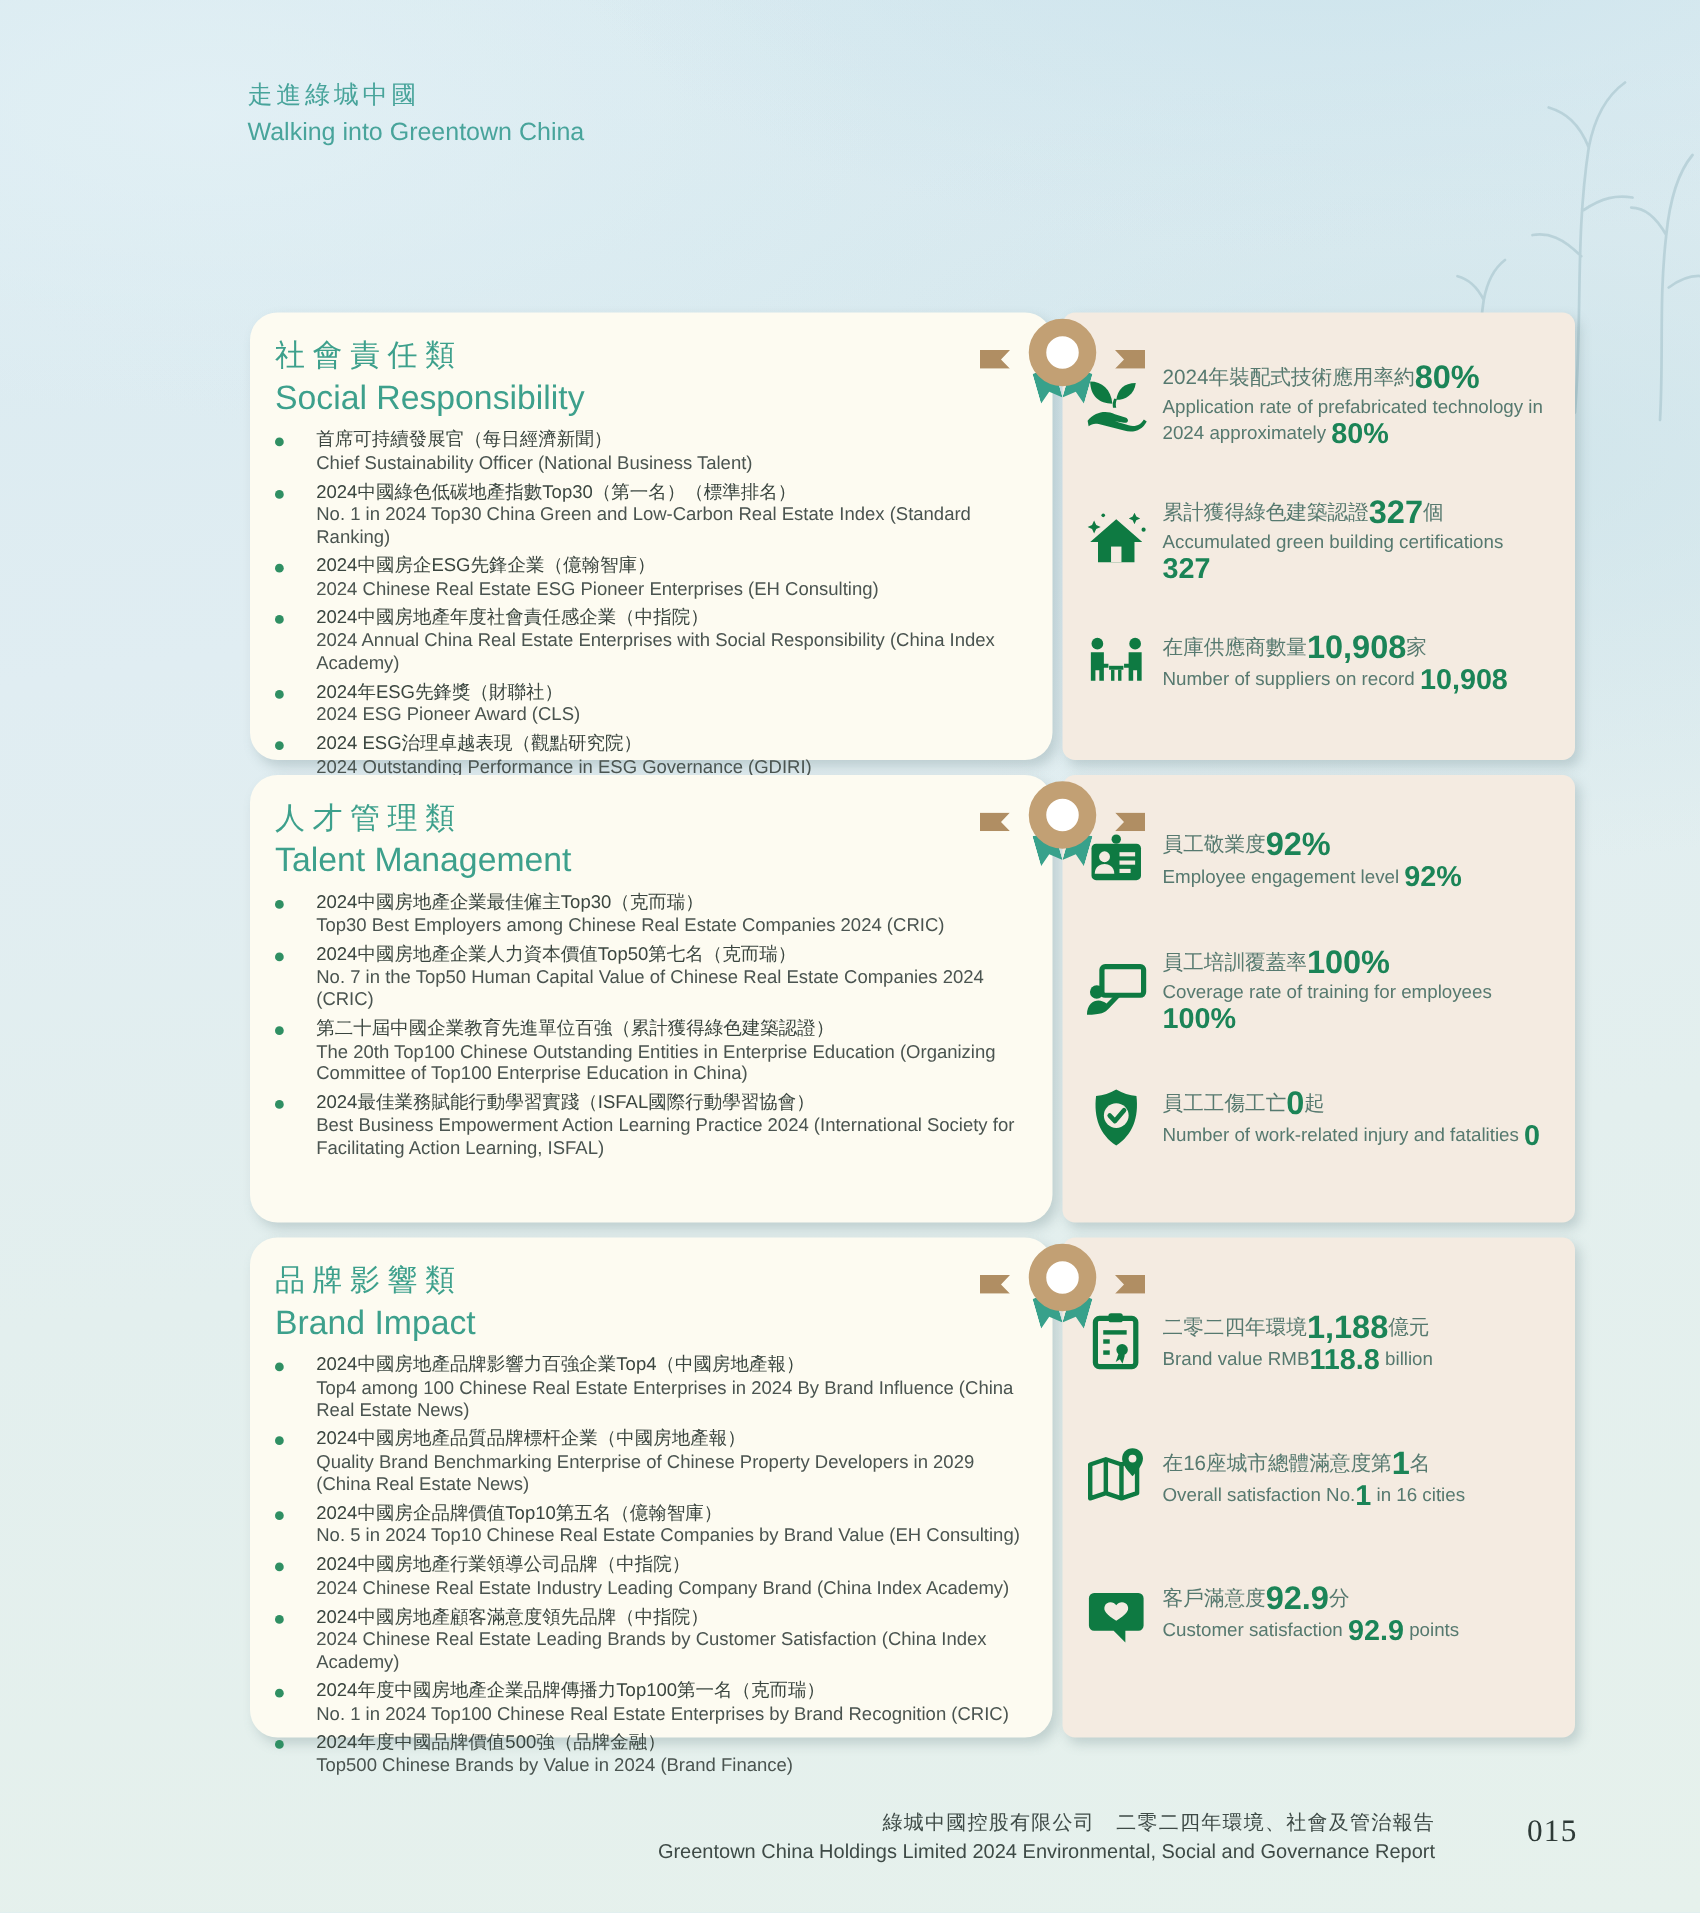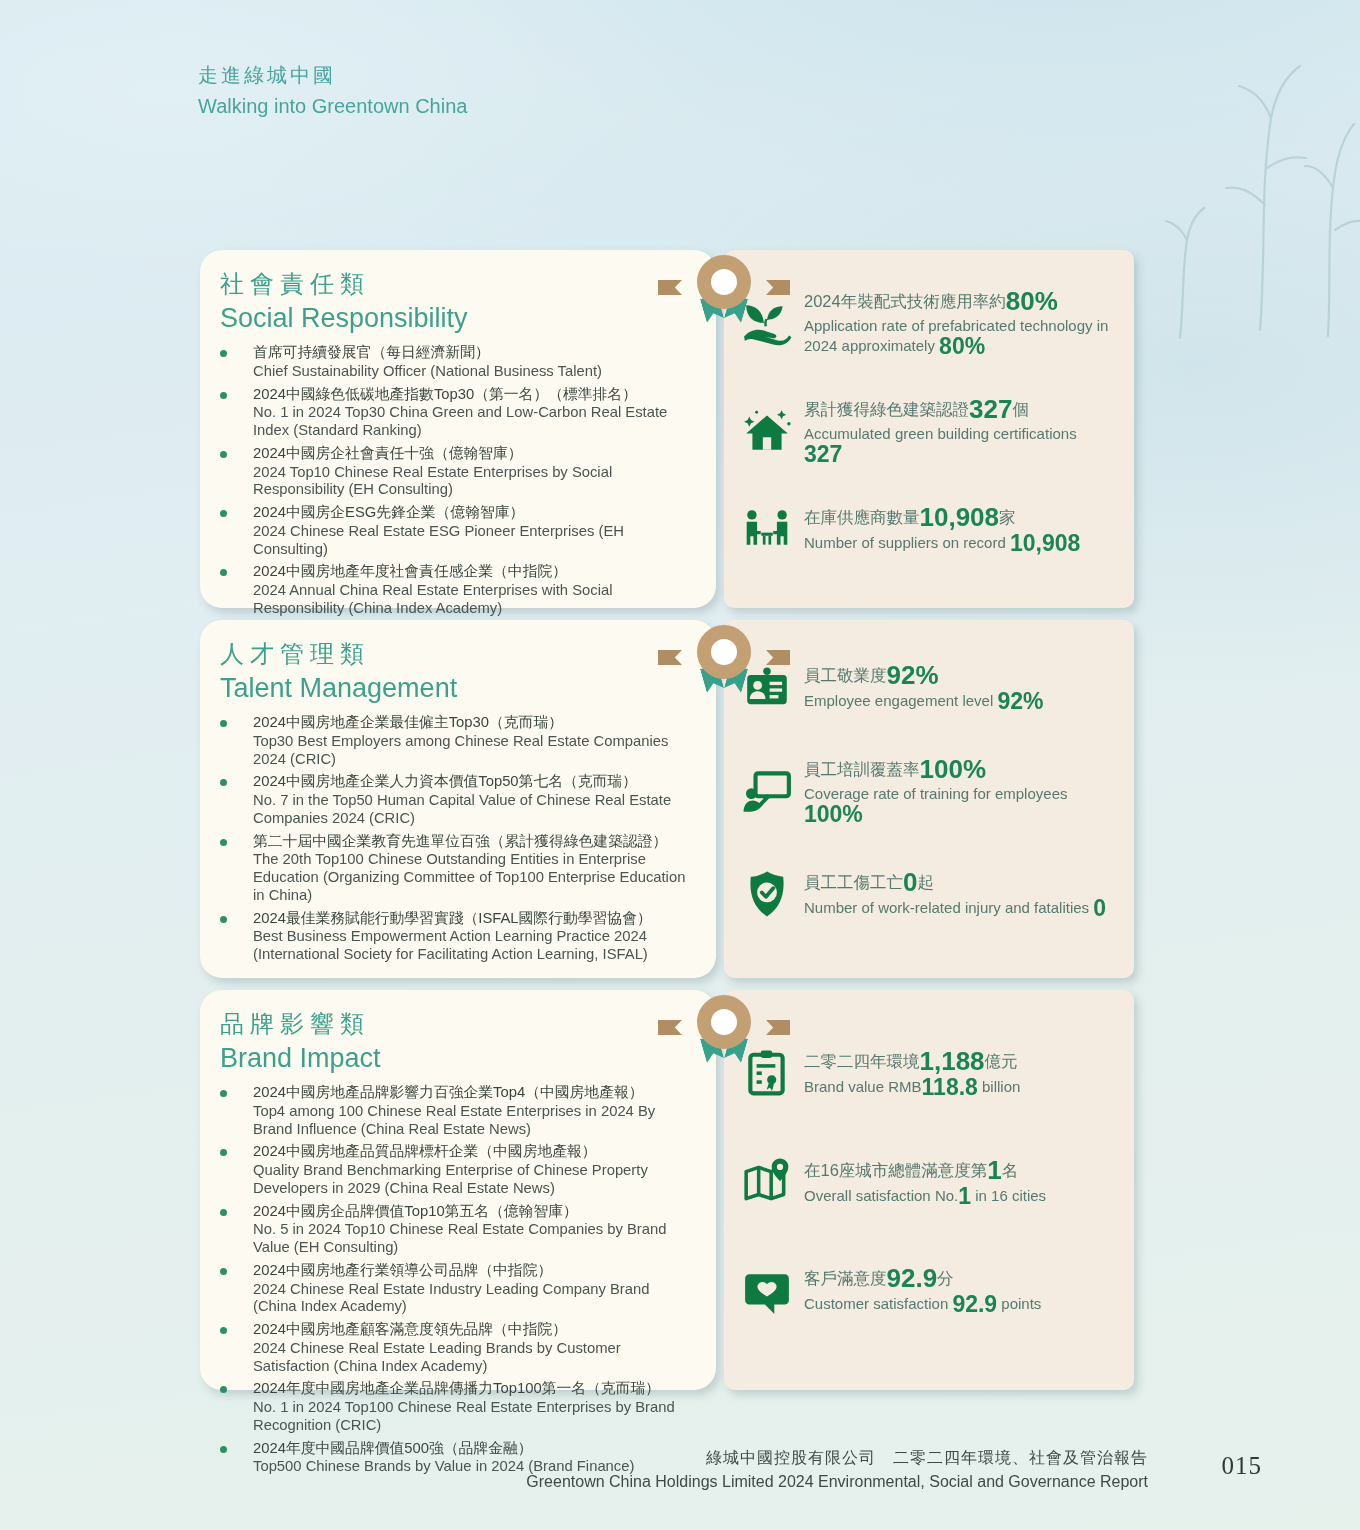--- a/index.html
+++ b/index.html
@@ -37,21 +37,21 @@
   
   .page-header{position:absolute;left:198px;top:62px;color:var(--header-teal);}
   .page-header .zh{font-size:20px;letter-spacing:3px;}
   .page-header .en{font-size:20px;margin-top:6px;text-align:right;}
   
   .row{position:absolute;left:200px;width:1060px;display:flex;gap:8px;}
   .row1{top:250px;height:358px;}
   .row2{top:620px;height:358px;}
   .row3{top:990px;height:400px;}
   .card{
-    width:516px;height:100%;background:var(--card-bg);border-radius:22px;
+    width:642px;height:100%;background:var(--card-bg);border-radius:22px;
     padding:14px 26px 12px 20px;box-shadow:4px 5px 9px rgba(110,135,140,.30);
   }
   .card .t-zh{color:var(--teal-title);font-size:24px;letter-spacing:6px;font-weight:400;margin-top:4px;}
   .card .t-en{color:var(--teal-title);font-size:27px;font-weight:400;margin:3px 0 10px;}
   ul.awards{list-style:none;}
   li.award{display:flex;gap:26px;margin-bottom:5px;}
   .dot{flex:0 0 7px;width:7px;height:7px;border-radius:50%;background:#2f8f63;margin-top:6px;}
   .award-zh{font-size:14.8px;line-height:1.2;color:var(--bullet-zh);}
   .award-en{font-size:14.8px;line-height:1.2;color:var(--bullet-en);margin-top:1px;}
   
@@ -117,27 +117,20 @@
   </li>
 
   <li class="award">
     <span class="dot"></span>
     <div class="award-text">
       <div class="award-zh">2024中國綠色低碳地產指數Top30（第一名）（標準排名）</div>
       <div class="award-en">No. 1 in 2024 Top30 China Green and Low-Carbon Real Estate Index (Standard Ranking)</div>
     </div>
   </li>
 
-  <li class="award">
-    <span class="dot"></span>
-    <div class="award-text">
-      <div class="award-zh">2024中國房企社會責任十強（億翰智庫）</div>
-      <div class="award-en">2024 Top10 Chinese Real Estate Enterprises by Social Responsibility (EH Consulting)</div>
-    </div>
-  </li>
 
   <li class="award">
     <span class="dot"></span>
     <div class="award-text">
       <div class="award-zh">2024中國房企ESG先鋒企業（億翰智庫）</div>
       <div class="award-en">2024 Chinese Real Estate ESG Pioneer Enterprises (EH Consulting)</div>
     </div>
   </li>
 
   <li class="award">

